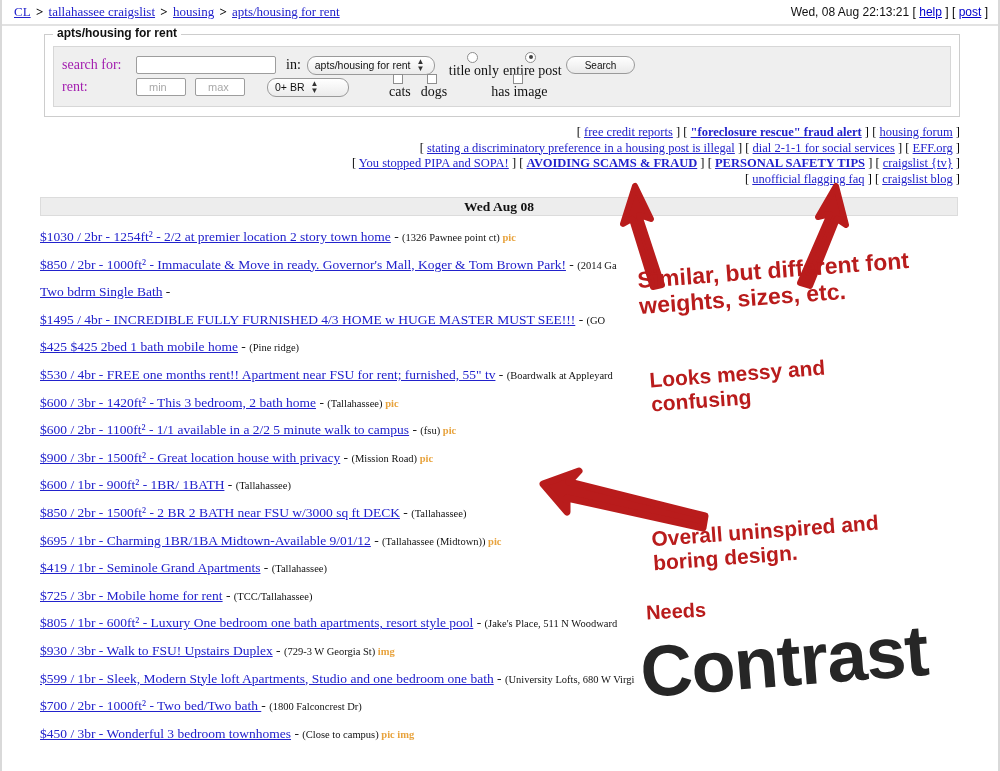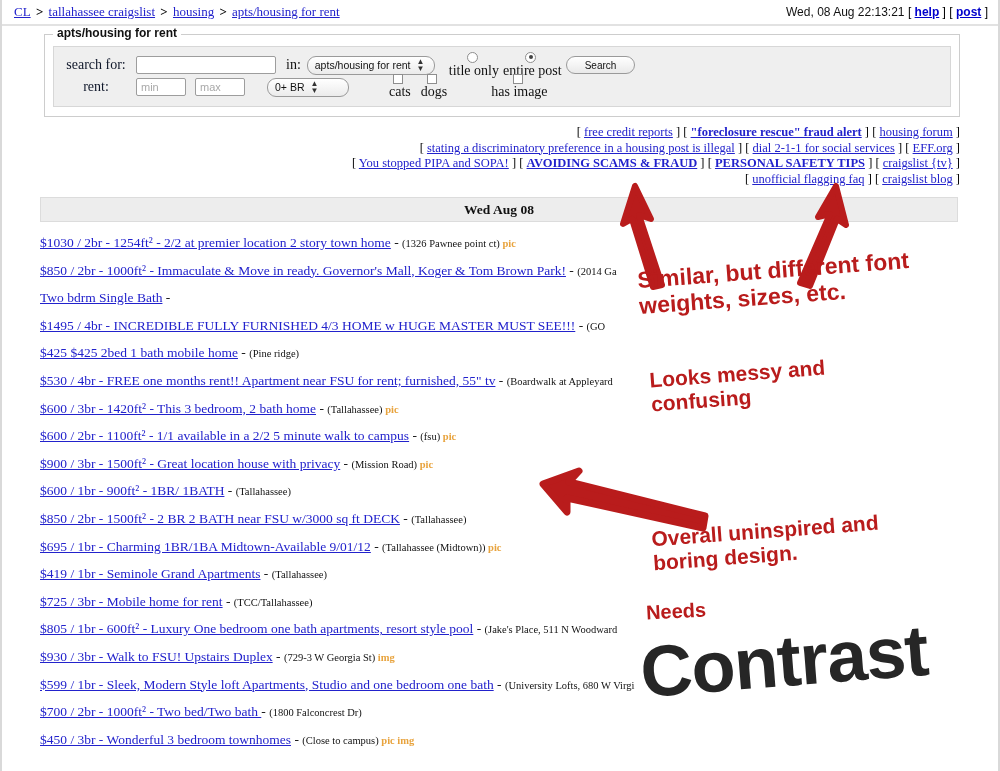--- a/index.html
+++ b/index.html
@@ -26,21 +26,21 @@
     display:flex; align-items:center;
     padding:0 10px 0 12px;
     font-size:13px;
   }
   .crumbs { flex:1; white-space:nowrap; color:#000; }
   .crumbs a { color:#2222cc; text-decoration:underline; }
   .crumbs .sep { color:#000; font-weight:bold; padding:0 2px; }
   .topright { white-space:nowrap; font-size:12px; color:#111;
               font-family:"Liberation Sans", sans-serif; }
   .topright .brk { color:#000; }
-  .topright a { color:#0000cc; text-decoration:underline; font-weight:bold; }
+  .topright a { color:#0000cc; text-decoration:underline; font-weight:normal; }
 
   
   .searchwrap { padding:8px 38px 0 42px; }
   .fieldset {
     border:1px solid #cdcdcd;
     padding:4px 8px 9px 8px;
     position:relative;
     background:#fff;
   }
   .legend {
@@ -50,25 +50,26 @@
     color:#111;
   }
   .innerbox {
     border:1px solid #d7d7d7;
     background:#efefef;
     padding:7px 8px 8px 8px;
     margin-top:7px;
   }
   .srow { display:flex; align-items:center; height:22px; }
   .srow + .srow { }
-  .lbl { font-size:14px; color:#0f172a; text-align:center; }
+  .lbl { font-size:14px; color:#a21caf; text-align:left; }
   .lbl.w1 { width:74px; padding-right:6px; }
   .textinput {
     width:140px; height:18px; border:1px solid #9d9d9d; background:#fff;
     border-radius:2px;
+    padding-left:8px;
   }
   .textinput.small { width:50px; }
   .ph {
     font-size:11px; color:#a9a9a9; padding:2px 0 0 4px;
     font-family:"Liberation Sans", sans-serif;
   }
   .inlbl { font-size:14px; padding:0 6px 0 10px; color:#111; }
   .selectbox {
     height:19px; border:1px solid #9a9a9a; border-radius:9px;
     background:linear-gradient(#ffffff,#ebebeb);
@@ -108,21 +109,21 @@
     line-height:15.5px;
     color:#000;
   }
   .linksblock a { color:#2222cc; text-decoration:underline; }
   .linksblock .b { font-weight:bold; }
   .linksblock .row { white-space:nowrap; }
 
   
   .datebar {
     margin:10px 40px 0 38px;
-    height:25px;
+    height:19px;
     background:#ededed;
     border:1px solid #dcdcdc;
     display:flex; align-items:center; justify-content:center;
     font-family:"Liberation Serif", serif;
     font-weight:bold; font-size:13.5px; color:#111;
   }
 
   
   .listings { padding:13px 0 0 38px; }
   .listing {

